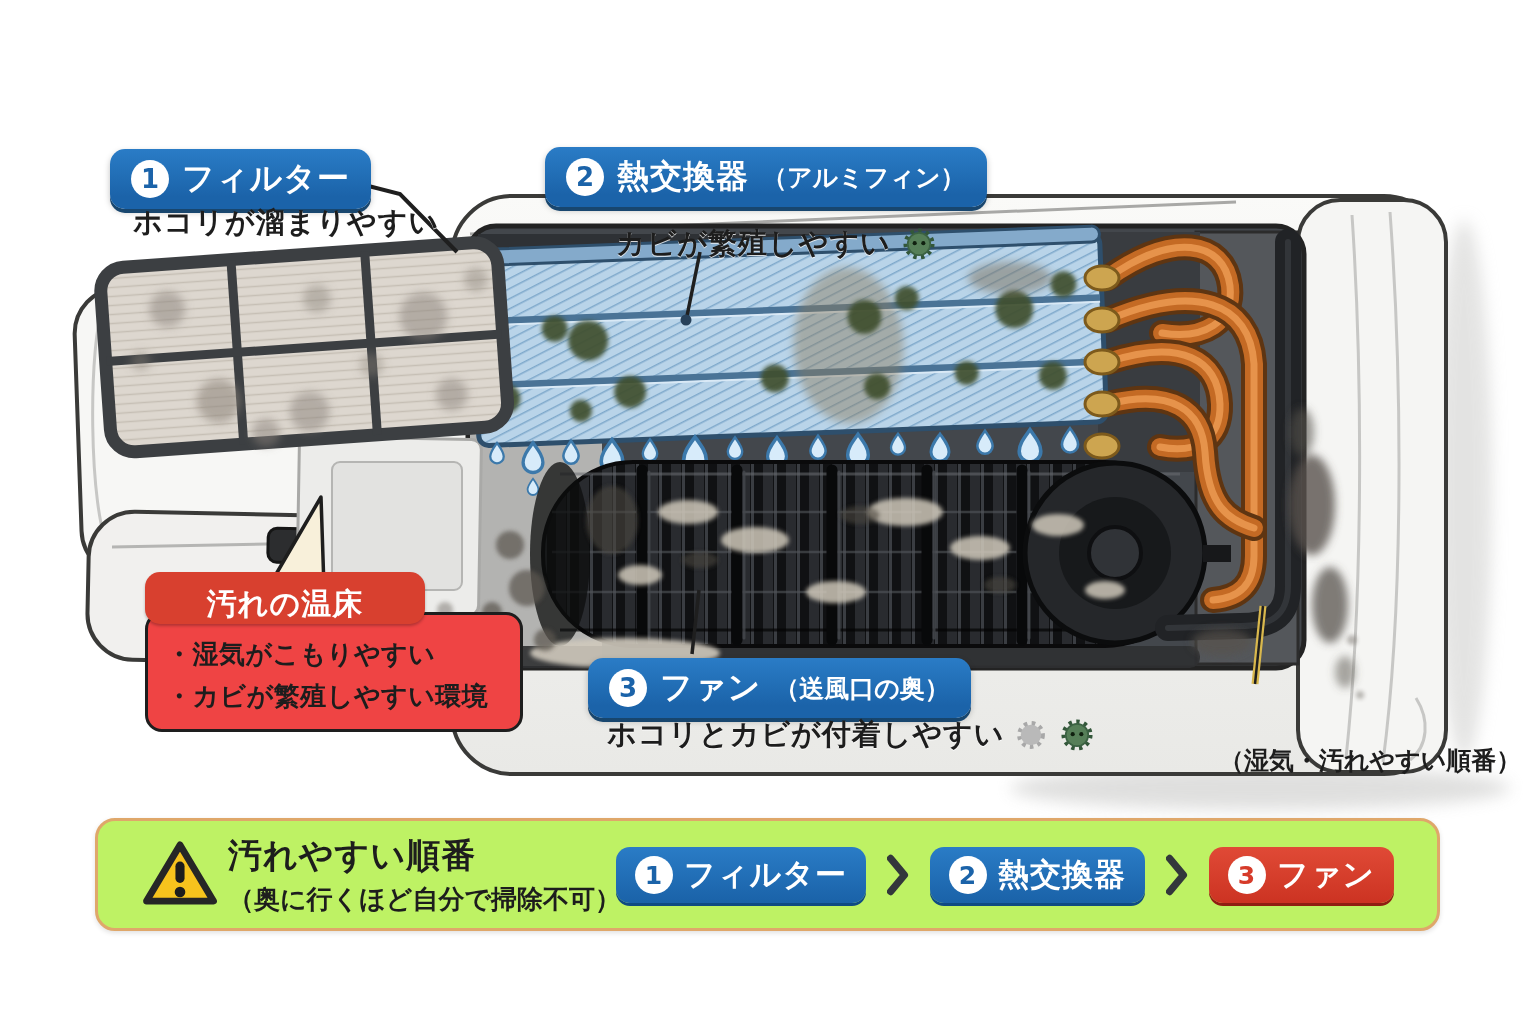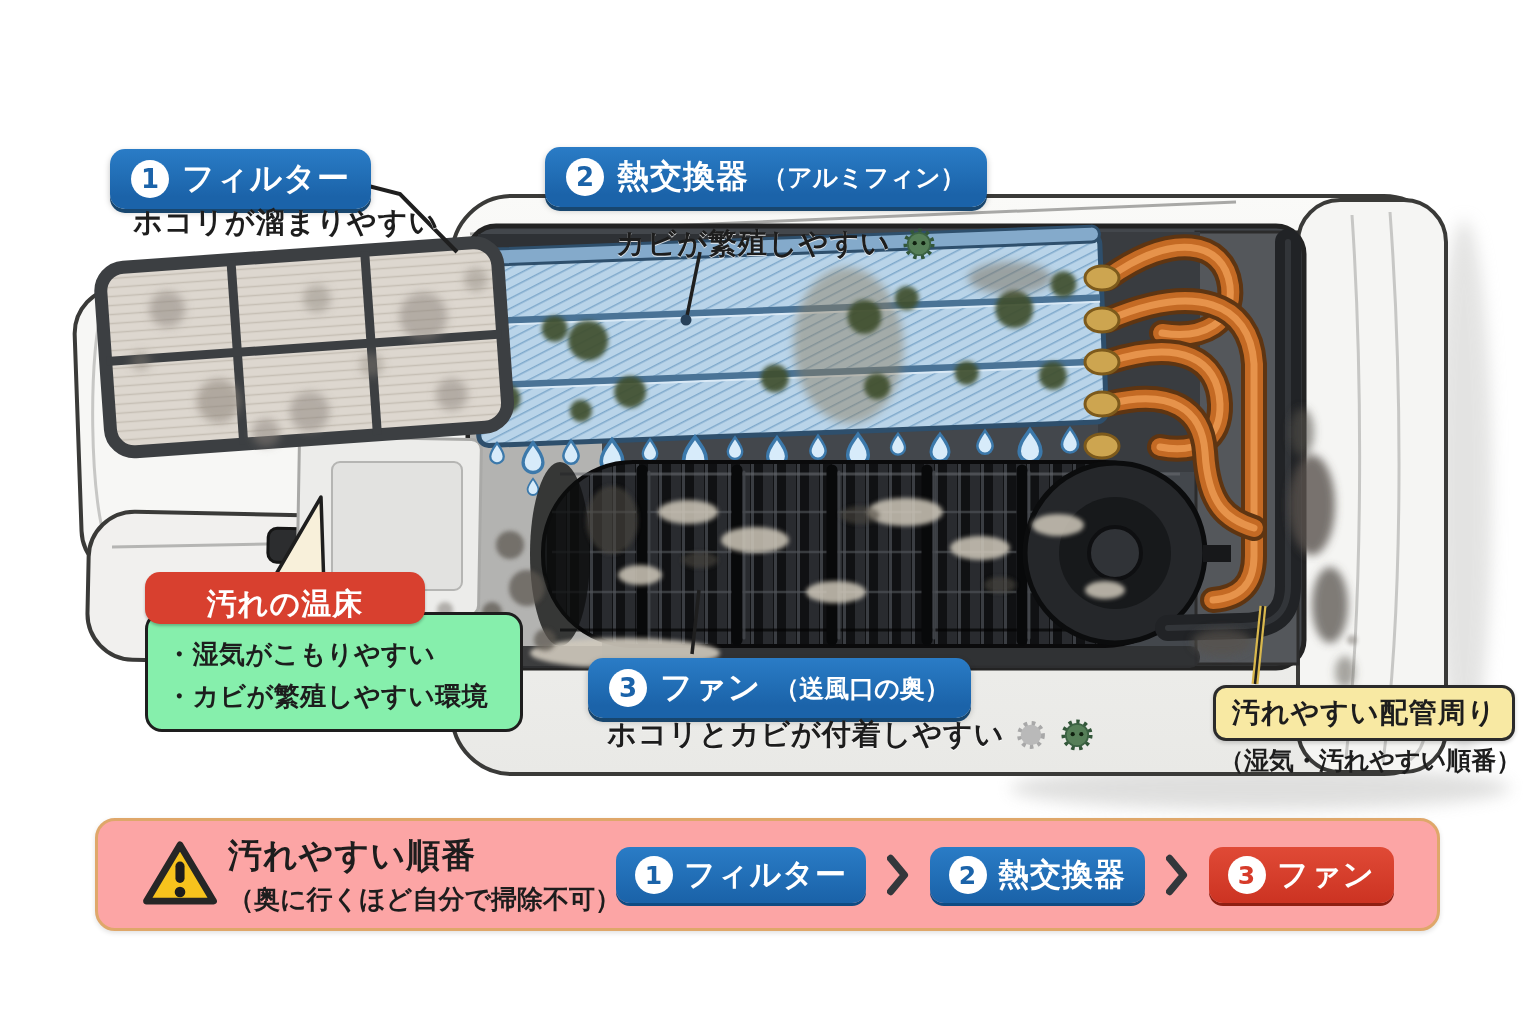--- a/index.html
+++ b/index.html
@@ -26,27 +26,27 @@
   .ylbl{position:absolute;white-space:nowrap;background:#f8e9a3;border:3px solid #2b2b2b;border-radius:13px;
         padding:6px 16px;font-size:28px;font-weight:800;color:#1d1d1d;letter-spacing:1px;
         box-shadow:0 2px 4px rgba(0,0,0,.18);}
   .cap-small{position:absolute;white-space:nowrap;font-size:25px;font-weight:800;color:#1d1d1d;}
 
   
   .callout{position:absolute;}
   .callout-head{position:relative;z-index:2;width:280px;height:52px;background:#d8402f;border-radius:15px;
         display:flex;align-items:center;justify-content:center;gap:13px;color:#fff;
         font-size:30px;font-weight:800;letter-spacing:1px;box-shadow:0 2px 3px rgba(0,0,0,.25);flex-direction:column;}
-  .callout-body{position:relative;z-index:1;margin-top:-12px;min-width:336px;background:#86efac;
+  .callout-body{position:relative;z-index:1;margin-top:-12px;min-width:336px;background:#ef4444;
         border:3.5px solid #1e1e1e;border-radius:17px;padding:18px 18px 12px 18px;
         font-size:26px;font-weight:800;line-height:42px;white-space:nowrap;letter-spacing:0.5px;}
 
   
   .banner{position:absolute;left:95px;top:818px;width:1345px;height:113px;box-sizing:border-box;
-        background:#fca5a5;border:3px solid #dfa76a;border-radius:20px;box-shadow:0 2px 5px rgba(0,0,0,.12);}
+        background:#bef264;border:3px solid #dfa76a;border-radius:20px;box-shadow:0 2px 5px rgba(0,0,0,.12);}
   .b-tri{position:absolute;left:44px;top:17px;}
   .b-titles{position:absolute;left:130px;top:12px;white-space:nowrap;}
   .b-title{font-size:34px;font-weight:800;letter-spacing:1px;color:#1d1d1d;}
   .b-sub{font-size:26px;font-weight:700;margin-top:3px;color:#1d1d1d;}
   .seq{position:absolute;left:518px;top:25px;height:58px;display:flex;align-items:center;gap:21px;}
   .badge{display:inline-flex;align-items:center;gap:11px;white-space:nowrap;border-radius:14px;
         padding:7px 19px;color:#fff;font-size:31px;font-weight:800;letter-spacing:1px;}
   .badge .num{width:38px;height:38px;font-size:25px;}
   .badge-blue{background:linear-gradient(180deg,#2a7cc6,#1a62a8);box-shadow:0 3px 0 #0f4b82;}
   .badge-blue .num{color:#1b63a9;}
@@ -340,23 +340,20 @@
       <circle cx="22" cy="22" r="12.5" fill="#b9b9b9"></circle>
     </svg>
     <svg width="38" height="38" viewBox="0 0 44 44">
       <circle cx="22" cy="22" r="14" fill="none" stroke="#33573a" stroke-width="8" stroke-dasharray="3.5 4.6"></circle>
       <circle cx="22" cy="22" r="13" fill="#567f58" stroke="#3c6243" stroke-width="2"></circle>
       <circle cx="17" cy="21" r="2.4" fill="#10200f"></circle>
         <circle cx="27" cy="21" r="2.4" fill="#10200f"></circle>
     </svg>
   </div>
 
-  <div class="ylbl" style="left:1213px;top:685px">
-    <span>汚れやすい配管周り</span>
-  </div>
   <div class="cap-small" style="left:1219px;top:744px">
     <span>（湿気・汚れやすい順番）</span>
   </div>
 
   <div class="callout" style="left:145px;top:572px">
     <div class="callout-head">
       <svg width="44" height="40" viewBox="0 0 100 90">
         <path d="M50 8 L94 82 L6 82 Z" fill="#f7c31d" stroke="#262626" stroke-width="9" stroke-linejoin="round"></path>
         <rect x="45" y="32" width="10" height="26" rx="5" fill="#1d1d1d"></rect>
         <circle cx="50" cy="70" r="6.5" fill="#1d1d1d"></circle>

